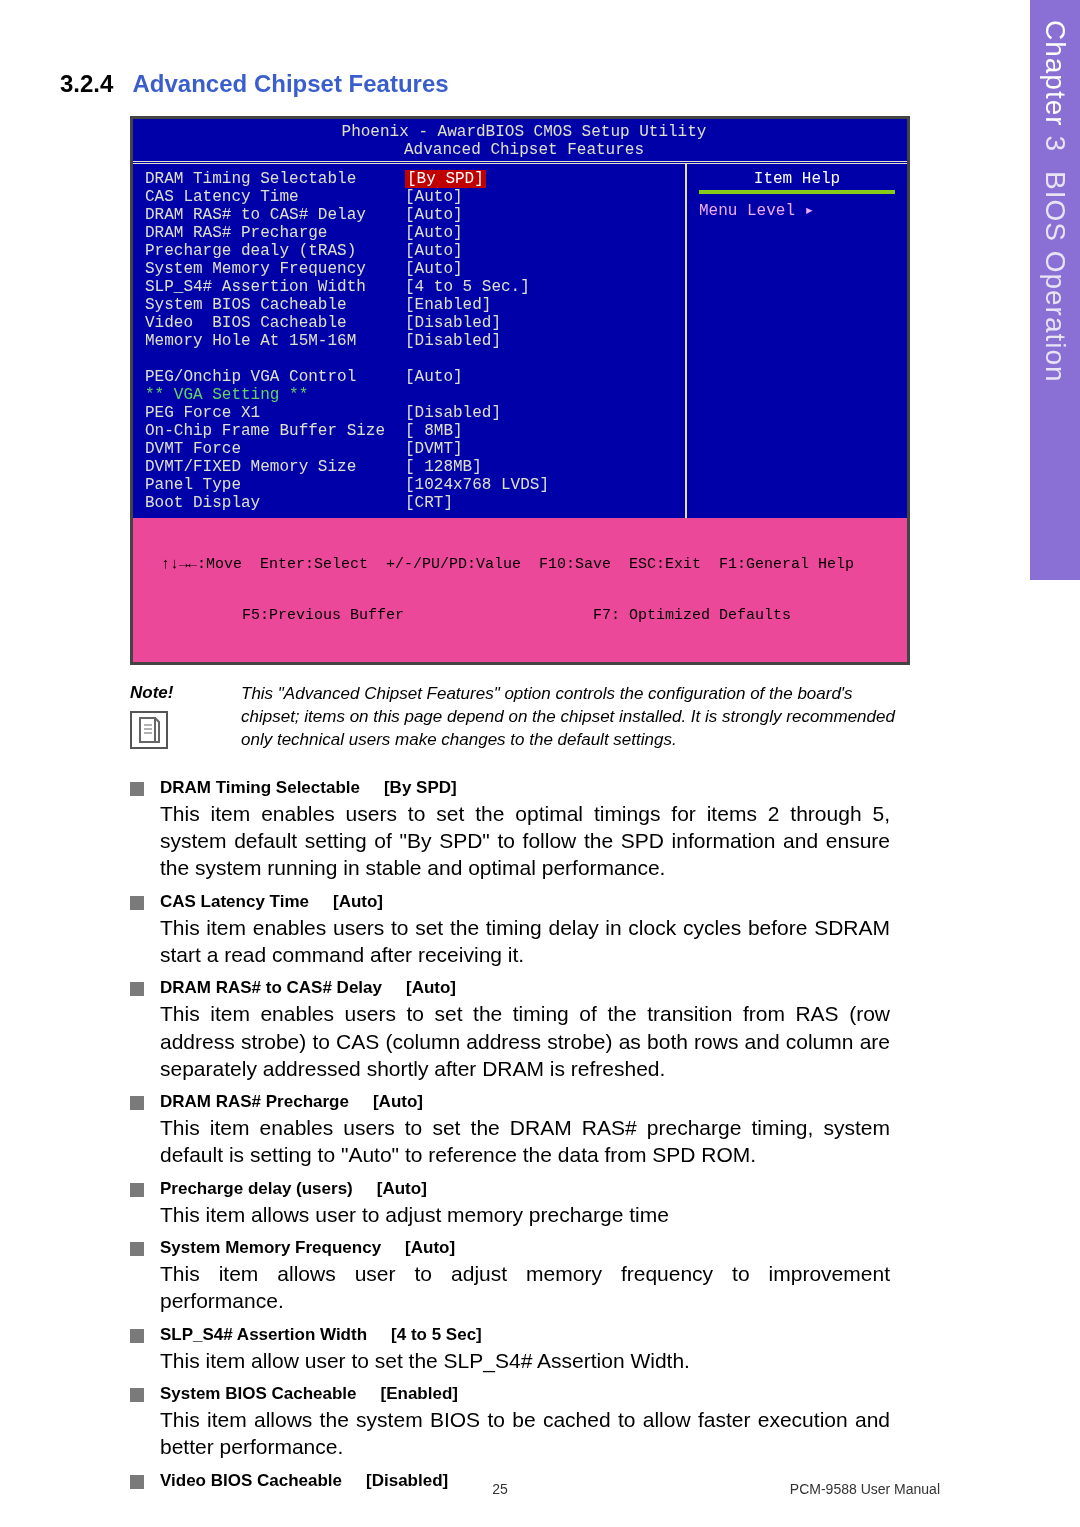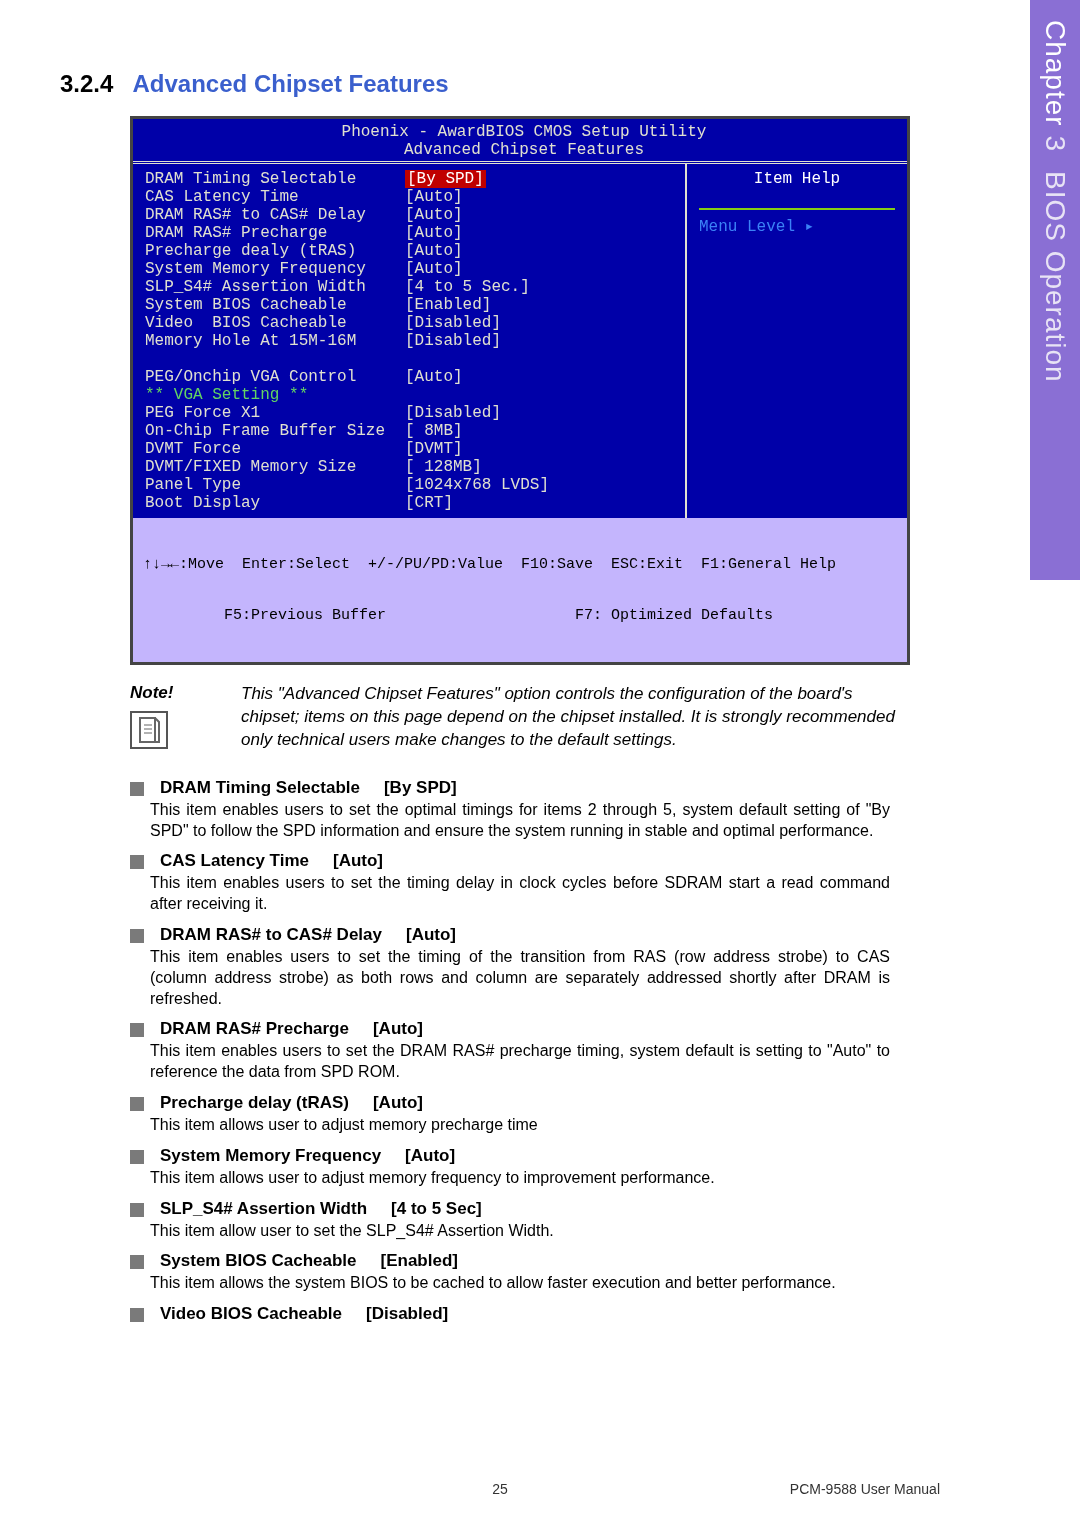--- a/index.html
+++ b/index.html
@@ -70,26 +70,26 @@
   }
   .bios-right {
     width: 220px;
     padding: 6px 12px;
   }
   .bios-row { white-space: pre; color: #e0e0d0; }
   .bios-row .label { color: #e0e0d0; display: inline-block; width: 260px;}
   .bios-row .hilite { color: #fff; background: #c00000; padding: 0 2px;}
   .bios-row .val { color: #e0e0d0; }
   .bios-section-header { color: #63d463; }
-  .item-help-title { color: #fff; text-align: center; padding-bottom: 20px; border-bottom: 2px solid #84cc16;}
-  .menu-level { color: #3b82f6; padding-top: 6px; }
+  .item-help-title { color: #fff; text-align: center; padding-bottom: 2px; border-bottom: 4px solid #84cc16;}
+  .menu-level { color: #f0abfc; padding-top: 6px; }
   .bios-footer {
-    background: #c4b5fd;
+    background: #ec4899;
     color: #000;
-    padding: 4px 10px;
+    padding: 4px 28px;
     font-family: 'Courier New', monospace;
     font-size: 15px;
     white-space: pre;
   }
   .note-block {
     display: flex;
     margin-top: 18px;
     margin-left: 70px;
     gap: 21px;
   }
@@ -99,21 +99,21 @@
     display: flex; align-items: center; justify-content: center;
     color: #555; font-size: 20px;
   }
   .note-text { font-style: italic; font-size: 17px; width: 660px; line-height: 1.35;}
   .item-list { margin-top: 26px; margin-left: 70px; width: 760px;}
   .item { margin-bottom: 10px; }
   .item-head { display: flex; align-items: flex-start; }
   .bullet { width: 14px; height: 14px; background: #7a7a7a; margin-right: 16px; margin-top: 4px; flex-shrink: 0;}
   .item-title { font-weight: bold; font-size: 17px; }
   .item-title .opt { margin-left: 24px; }
-  .item-desc { margin-left: 20px; font-size: 16px; line-height: 1.3; margin-top: 2px; text-align: justify;}
+  .item-desc { margin-left: 30px; font-size: 21px; line-height: 1.3; margin-top: 2px; text-align: justify;}
   .footer {
     position: absolute;
     bottom: 30px;
     width: 1000px;
     padding: 0 60px;
     font-size: 14px;
     color: #333;
     display: flex;
     justify-content: space-between;
   }
@@ -217,21 +217,21 @@
     <div class="item">
       <div class="item-head">
           <div class="bullet"></div>
         <div class="item-title"><span>DRAM RAS# Precharge</span><span class="opt">[Auto]</span></div>
       </div>
       <div class="item-desc">This item enables users to set the DRAM RAS# precharge timing, system default is setting to "Auto" to reference the data from SPD ROM.</div>
     </div>
     <div class="item">
       <div class="item-head">
           <div class="bullet"></div>
-        <div class="item-title"><span>Precharge delay (tRAS)</span><span class="opt">[Auto]</span></div>
+        <div class="item-title"><span>Precharge delay (users)</span><span class="opt">[Auto]</span></div>
       </div>
       <div class="item-desc">This item allows user to adjust memory precharge time</div>
     </div>
     <div class="item">
       <div class="item-head">
           <div class="bullet"></div>
         <div class="item-title"><span>System Memory Frequency</span><span class="opt">[Auto]</span></div>
       </div>
       <div class="item-desc">This item allows user to adjust memory frequency to improvement performance.</div>
     </div>

